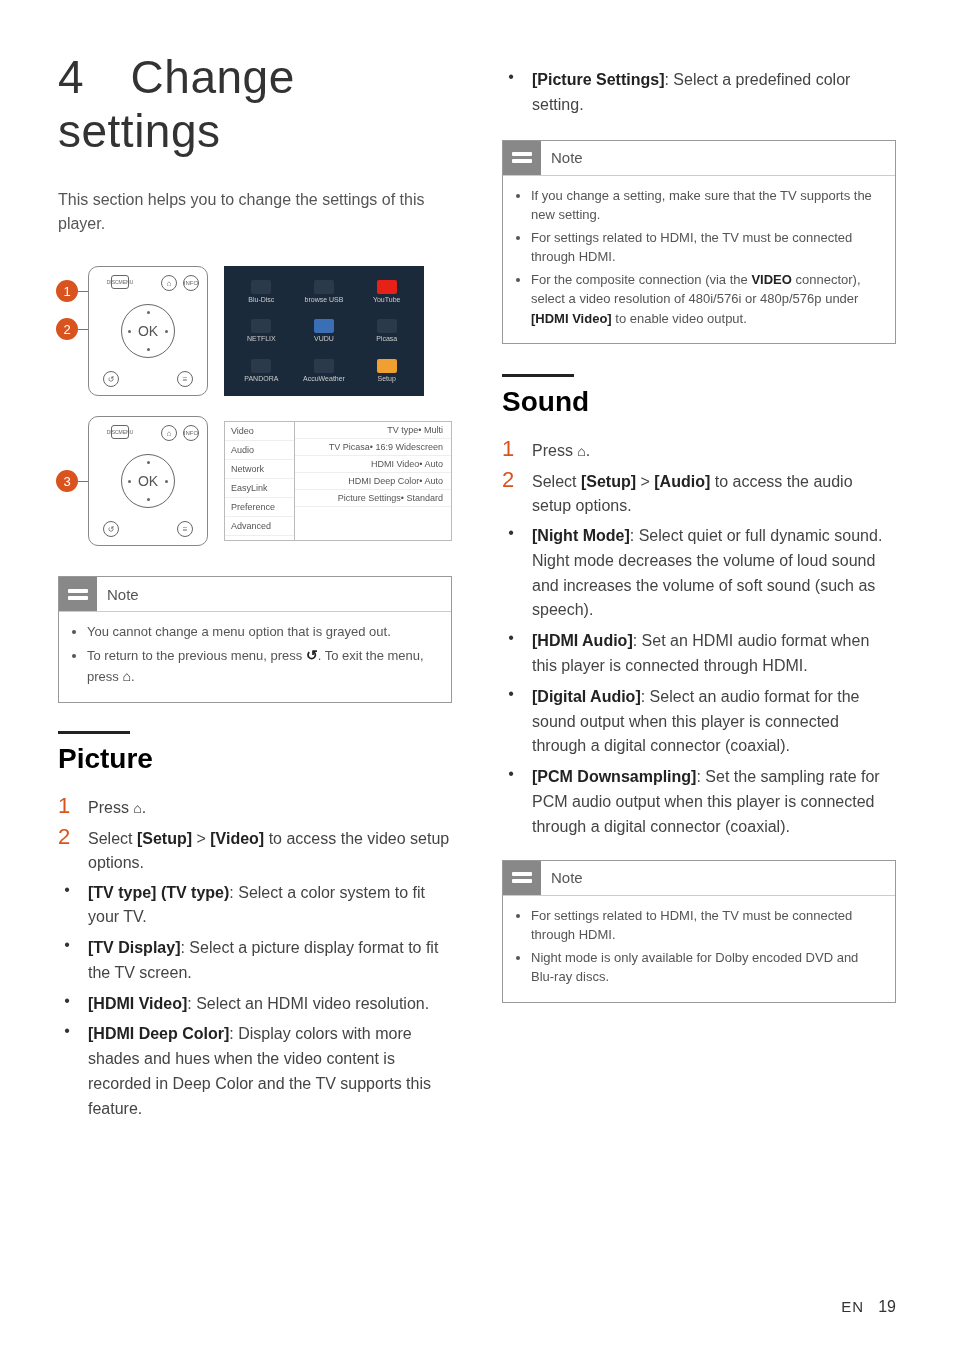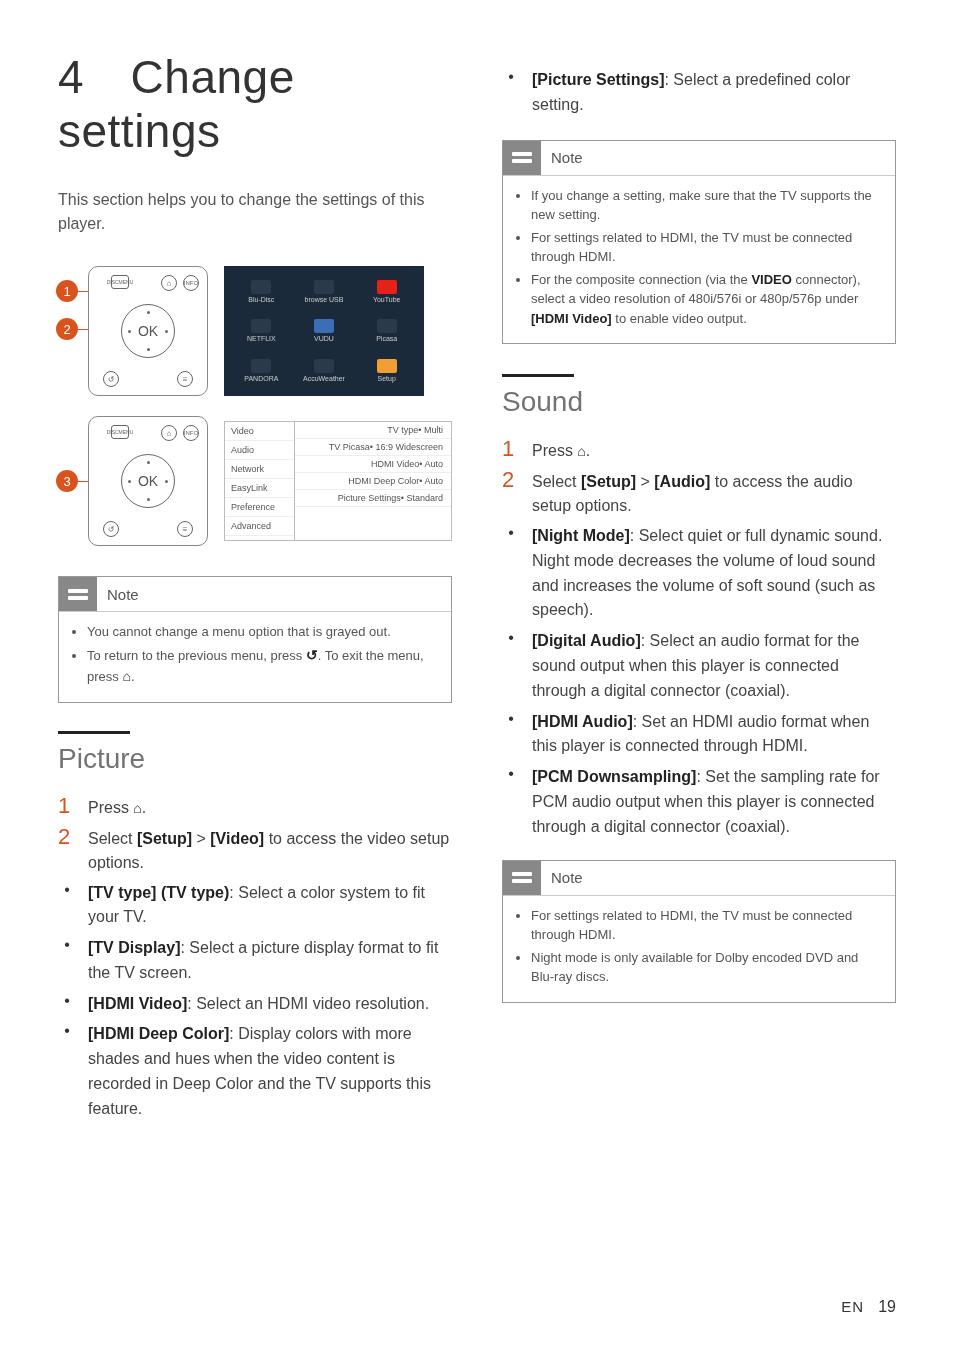--- a/index.html
+++ b/index.html
@@ -80,21 +80,21 @@
   .note-icon span{ width:20px; height:4px; background:#fff; border-radius:1px;}
   .note-title { font-size: 15px; color:#555; }
   .note-body {
     padding: 10px 14px 12px 22px;
     font-size: 13px; line-height: 1.5; color:#555;
     border-top:1px solid #ccc;
   }
   .note-body ul { list-style: disc; padding-left: 6px; }
   .note-body li { margin-bottom: 3px; }
   h2 {
-    font-size: 28px; font-weight: 400; color:#737373;
+    font-size: 28px; font-weight: 700; color:#000000;
     padding-top: 12px;
     margin-bottom: 18px;
     position: relative;
   }
   h2::before{
     content:""; position:absolute; top:0; left:0; width:72px; height:3px; background:#222;
   }
   ol.steps { list-style:none; margin-bottom: 6px; }
   ol.steps li { display:flex; gap: 12px; margin-bottom: 4px; align-items:baseline; }
   ol.steps li .num { color:#d9531e; font-size:22px; font-weight:400; width:18px; }
@@ -306,24 +306,24 @@
         <li>
           <span class="num">2</span>
           <span class="txt">Select <b>[Setup]</b> &gt; <b>[Audio]</b> to access the audio setup options.</span>
         </li>
       </ol>
     <ul class="bullets" id="sound-bullets">
         <li>
           <span class="txt"><b>[Night Mode]</b>: Select quiet or full dynamic sound. Night mode decreases the volume of loud sound and increases the volume of soft sound (such as speech).</span>
         </li>
         <li>
+          <span class="txt"><b>[HDMI Audio]</b>: Set an HDMI audio format when this player is connected through HDMI.</span>
+        </li>
+        <li>
           <span class="txt"><b>[Digital Audio]</b>: Select an audio format for the sound output when this player is connected through a digital connector (coaxial).</span>
-        </li>
-        <li>
-          <span class="txt"><b>[HDMI Audio]</b>: Set an HDMI audio format when this player is connected through HDMI.</span>
         </li>
         <li>
           <span class="txt"><b>[PCM Downsampling]</b>: Set the sampling rate for PCM audio output when this player is connected through a digital connector (coaxial).</span>
         </li>
       </ul>
 
     <div class="note-box" style="margin-top:20px;">
       <div class="note-header">
         <div class="note-icon">
             <span></span>

